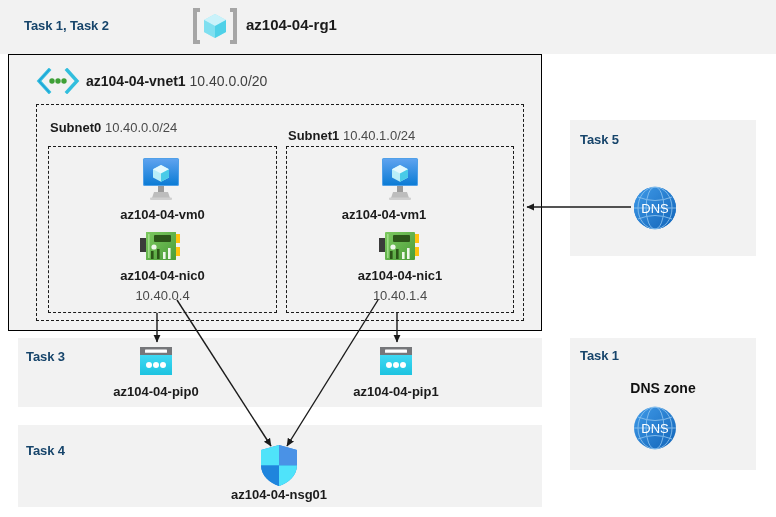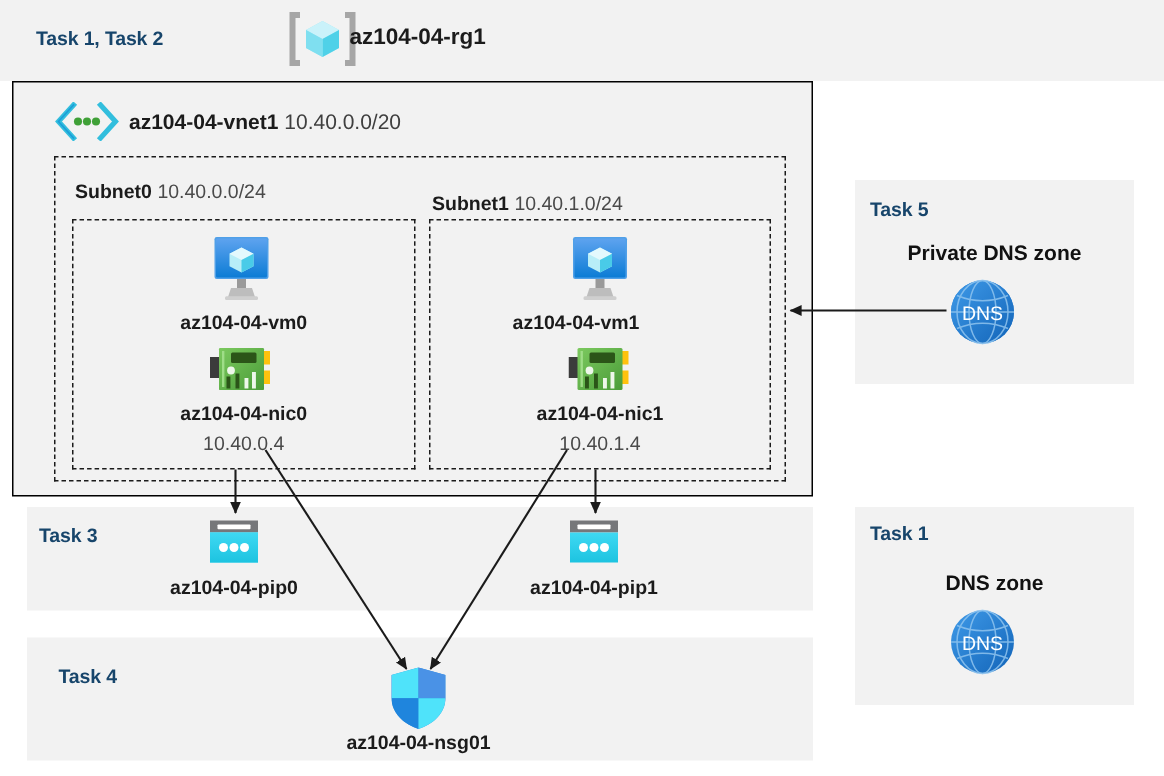--- a/index.html
+++ b/index.html
@@ -70,21 +70,21 @@
   <div class="icon" style="left:192px;top:6px;width:46px;height:40px;">
     <svg width="46" height="40" viewBox="0 0 46 40">
       <path d="M8 4 L3 4 L3 36 L8 36" fill="none" stroke="#a6a6a6" stroke-width="4"></path>
       <path d="M38 4 L43 4 L43 36 L38 36" fill="none" stroke="#a6a6a6" stroke-width="4"></path>
       <path d="M23 8 L34 14 L34 26 L23 32 L12 26 L12 14 Z" fill="#9ee8f5"></path>
       <path d="M23 8 L34 14 L23 20 L12 14 Z" fill="#caf2fa"></path>
       <path d="M23 20 L34 14 L34 26 L23 32 Z" fill="#4fd1e8"></path>
       <path d="M23 20 L23 32 L12 26 L12 14 Z" fill="#7fdff0"></path>
     </svg>
   </div>
-  <div class="rg-title" style="left:233px;top:16px;">az104-04-rg1</div>
+  <div class="rg-title" style="left:246px;top:16px;">az104-04-rg1</div>
 
   <div class="vnet-box"></div>
 
   <div class="icon" style="left:36px;top:68px;width:44px;height:26px;">
     <svg width="44" height="26" viewBox="0 0 44 26">
       <path d="M13 2 L3 13 L13 24" fill="none" stroke="#32bedd" stroke-width="3.4" stroke-linecap="square"></path>
       <path d="M13 2 L3 13 L13 24" fill="none" stroke="#0078d4" stroke-width="1.1" stroke-linecap="square" opacity="0.45"></path>
       <path d="M31 2 L41 13 L31 24" fill="none" stroke="#32bedd" stroke-width="3.4" stroke-linecap="square"></path>
       <circle cx="16" cy="13" r="2.7" fill="#3fa037"></circle>
       <circle cx="22" cy="13" r="2.7" fill="#3fa037"></circle>
@@ -233,41 +233,40 @@
         </linearGradient>
       </defs>
       <circle cx="15" cy="20" r="3" fill="#ffffff"></circle>
       <circle cx="22" cy="20" r="3" fill="#ffffff"></circle>
       <circle cx="29" cy="20" r="3" fill="#ffffff"></circle>
     </svg>
   </div>
   <div class="node-name" style="left:336px;top:384px;width:120px;">az104-04-pip1</div>
 
   <div class="panel" style="left:18px;top:425px;width:524px;height:82px;"></div>
-  <div class="task-label" style="left:26px;top:443px;margin-left:13px;">Task 4</div>
+  <div class="task-label" style="left:26px;top:443px;">Task 4</div>
 
   <div class="icon" style="left:257px;top:443px;width:44px;height:46px;">
     <svg width="44" height="46" viewBox="0 0 44 46">
       <path d="M22 2 L40 7 L40 22 C40 33 31 40 22 43 C13 40 4 33 4 22 L4 7 Z" fill="#2f8fe0"></path>
       <clipPath id="shclip">
         <path d="M22 2 L40 7 L40 22 C40 33 31 40 22 43 C13 40 4 33 4 22 L4 7 Z"></path>
       </clipPath>
       <g clip-path="url(#shclip)">
         <rect x="4" y="2" width="18" height="20.5" fill="#4fe3fa"></rect>
         <rect x="22" y="2" width="18" height="20.5" fill="#4a92e6"></rect>
         <rect x="4" y="22.5" width="18" height="21" fill="#1f85dd"></rect>
         <rect x="22" y="22.5" width="18" height="21" fill="#4fe3fa"></rect>
       </g>
     </svg>
   </div>
   <div class="node-name" style="left:199px;top:487px;width:160px;">az104-04-nsg01</div>
 
   <div class="panel" style="left:570px;top:120px;width:186px;height:136px;"></div>
   <div class="task-label" style="left:580px;top:132px;">Task 5</div>
-  <div class="hdr-bold" style="left:570px;top:160px;width:186px;">Private DNS zone</div>
 
   <div class="icon" style="left:631px;top:184px;width:48px;height:48px;">
     <svg width="48" height="48" viewBox="0 0 48 48">
       <circle cx="24" cy="24" r="21" fill="#1f7ad4"></circle>
       <circle cx="24" cy="24" r="21" fill="url(#dnsg5)"></circle>
       <defs>
         <linearGradient id="dnsg5" x1="0" y1="0" x2="1" y2="1">
           <stop offset="0%" stop-color="#3f9ae8"></stop>
             <stop offset="100%" stop-color="#1264b8"></stop>
         </linearGradient>

